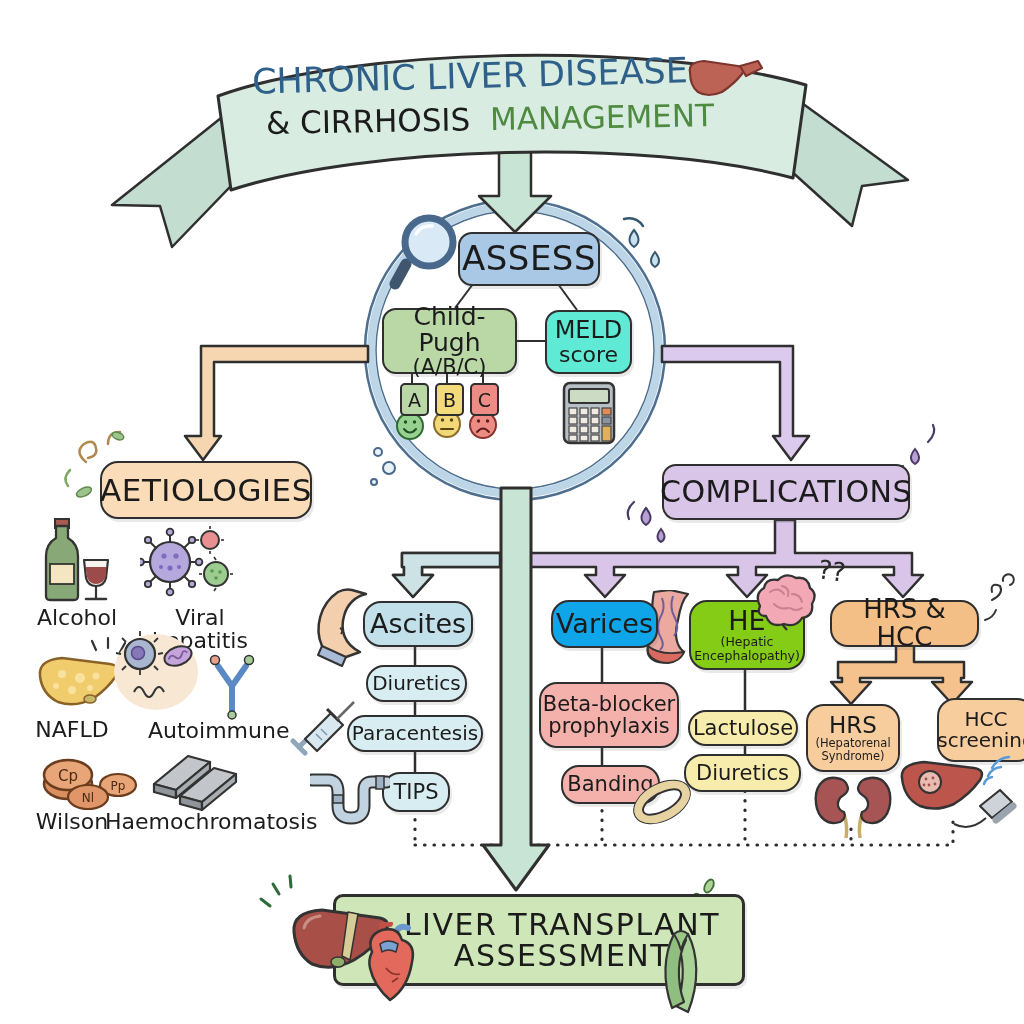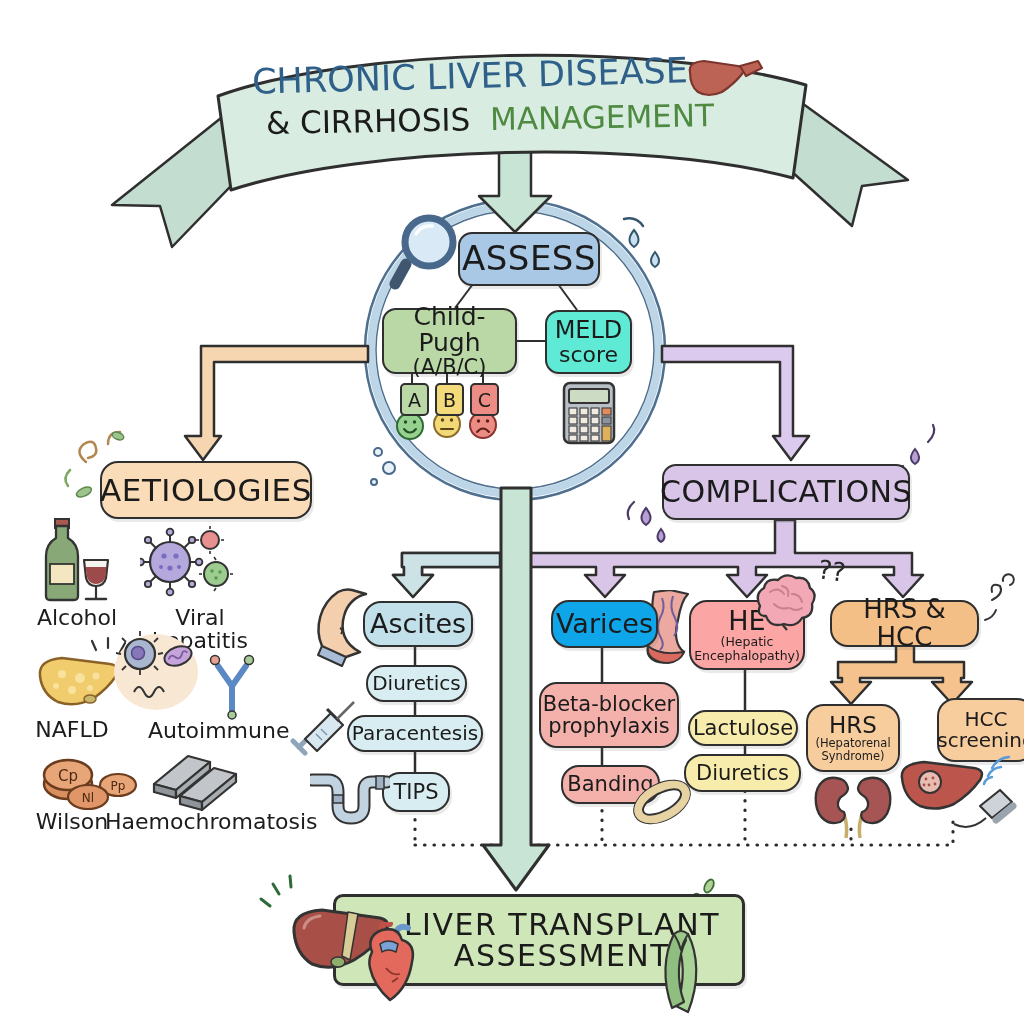--- a/index.html
+++ b/index.html
@@ -200,21 +200,21 @@
 <div class="bx" style="left:551px;top:600px;width:103px;height:44px;background:#0ea5e9;font-size:27px;">
       <span>Varices</span>
     </div>
 <div class="bx" style="left:539px;top:682px;width:136px;height:62px;background:#f4b1ab;font-size:21px;">
       <span>Beta-blocker prophylaxis</span>
     </div>
 <div class="bx" style="left:561px;top:765px;width:95px;height:35px;background:#f4b1ab;font-size:21px;border-width:2.2px;">
       <span>Banding</span>
     </div>
 
-<div class="bx" style="left:689px;top:600px;width:112px;height:66px;background:#fca5a5;">
+<div class="bx" style="left:689px;top:600px;width:112px;height:66px;background:#84cc16;">
   <span style="font-size:27px;">HE</span>
   <span style="font-size:12.5px;line-height:1.1;">(Hepatic Encephalopathy)</span>
 </div>
 <div class="bx" style="left:688px;top:710px;width:106px;height:32px;background:#f8ecac;font-size:21px;border-width:2.2px;">
       <span>Lactulose</span>
     </div>
 <div class="bx" style="left:684px;top:754px;width:113px;height:34px;background:#f8ecac;font-size:21px;border-width:2.2px;">
       <span>Diuretics</span>
     </div>
 

